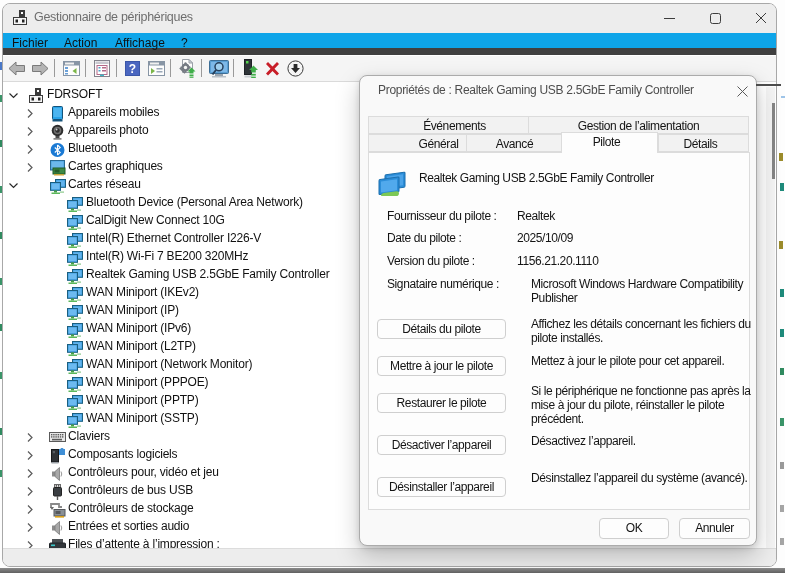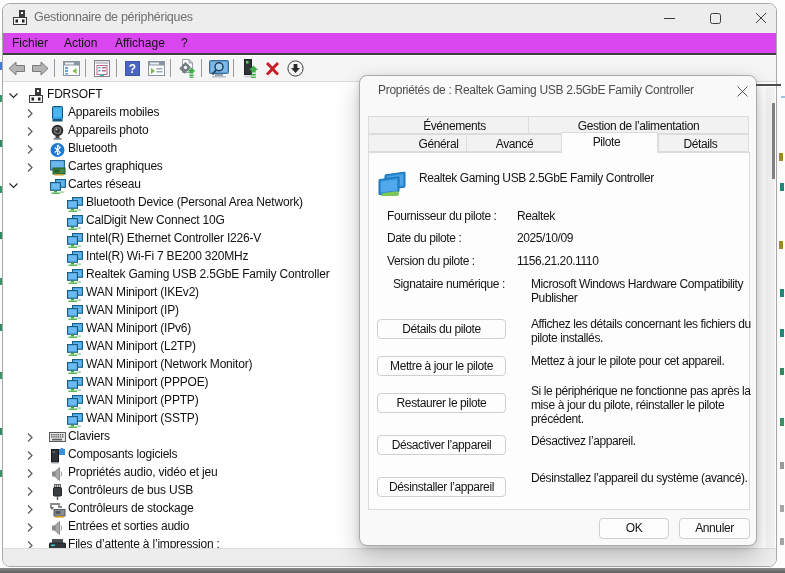--- a/index.html
+++ b/index.html
@@ -7,21 +7,21 @@
   body { font-family:"Liberation Sans", sans-serif; background:#fdfdfd; position:relative; }
   .abs { position:absolute; }
   
   #win {
     position:absolute; left:2px; top:3px; width:775px; height:564px;
     background:#ffffff; border:1px solid #a8a8a8; border-radius:8px;
     overflow:hidden;
   }
   #titlebar { position:absolute; left:0; top:0; width:100%; height:29px; background:#ededed; }
   #titlebar .title { position:absolute; left:31px; top:6px; font-size:12.5px; letter-spacing:-0.3px; color:#6e6e6e; }
-  #menubar { position:absolute; left:0; top:29px; width:100%; height:22px; background:#d946ef; border-bottom:2px solid #404040; }
+  #menubar { position:absolute; left:0; top:29px; width:100%; height:22px; background:#0ea5e9; border-bottom:7px solid #404040; }
   #menubar span { position:absolute; top:3px; font-size:12px; color:#111; }
   #toolbar { position:absolute; left:0; top:52px; width:100%; height:26px; background:#f5f5f5; border-bottom:1px solid #dadada; }
   .tsep { position:absolute; top:3px; width:1px; height:18px; background:#9a9a9a; }
   #treearea { position:absolute; left:0; top:78px; width:100%; height:468px; background:#ffffff; }
   .trow { position:absolute; height:18px; font-size:12px; letter-spacing:-0.2px; color:#111; white-space:nowrap; }
   .trow .lbl { position:absolute; top:0px; }
   .trow svg.icon { position:absolute; top:1px; }
   .chev { position:absolute; }
   #statusbar { position:absolute; left:0; bottom:0; width:100%; height:18px; background:#ededed; border-top:1px solid #dcdcdc; }
   
@@ -401,21 +401,21 @@
         </svg>
         <span class="lbl" style="left:65px">Composants logiciels</span>
       </div>
       <div class="trow" style="left:0;top:382.5px">
         <svg class="chev" style="left:23px;top:4px" width="9" height="9">
           <use href="#i-chevr"></use>
         </svg>
         <svg class="icon" style="left:47px" width="16" height="16">
           <use href="#i-spk"></use>
         </svg>
-        <span class="lbl" style="left:65px">Propriétés audio, vidéo et jeu</span>
+        <span class="lbl" style="left:65px">Contrôleurs pour, vidéo et jeu</span>
       </div>
       <div class="trow" style="left:0;top:400.5px">
         <svg class="chev" style="left:23px;top:4px" width="9" height="9">
           <use href="#i-chevr"></use>
         </svg>
         <svg class="icon" style="left:48px" width="13" height="16" viewBox="0 0 13 16">
           <rect x="3.5" y="0.5" width="6" height="3" fill="#e0e0e0" stroke="#6a6a6a"></rect>
           <rect x="4.8" y="1.2" width="1.2" height="1.4" fill="#3a3a3a"></rect>
           <rect x="7" y="1.2" width="1.2" height="1.4" fill="#3a3a3a"></rect>
           <rect x="2.5" y="3.5" width="8" height="8.5" rx="1" fill="#3a3e42" stroke="#222"></rect>
@@ -505,21 +505,21 @@
       <rect x="4" y="22" width="18" height="5" rx="2.5" fill="#7dc855" transform="skewY(-8) translate(0,3)"></rect>
     </svg>
     <div class="fld" style="left:59px; top:95px;">Realtek Gaming USB 2.5GbE Family Controller</div>
 
     <div class="fld" style="left:27px; top:133px;">Fournisseur du pilote :</div>
     <div class="fld" style="left:157px;top:133px;">Realtek</div>
     <div class="fld" style="left:27px; top:155px;">Date du pilote :</div>
     <div class="fld" style="left:157px;top:155px;">2025/10/09</div>
     <div class="fld" style="left:27px; top:178px;">Version du pilote :</div>
     <div class="fld" style="left:157px;top:178px;">1156.21.20.1110</div>
-    <div class="fld" style="left:27px; top:201px;margin-left:6px;">Signataire numérique :</div>
+    <div class="fld" style="left:27px; top:201px;">Signataire numérique :</div>
     <div class="desc" style="top:201px;">Microsoft Windows Hardware Compatibility Publisher</div>
 
     <div class="pbtn" style="top:243px;">Détails du pilote</div>
     <div class="desc" style="top:241px;">Affichez les détails concernant les fichiers du pilote installés.</div>
     <div class="pbtn" style="top:280px;">Mettre à jour le pilote</div>
     <div class="desc" style="top:278px;">Mettez à jour le pilote pour cet appareil.</div>
     <div class="pbtn" style="top:317px;">Restaurer le pilote</div>
     <div class="desc" style="top:308px;">Si le périphérique ne fonctionne pas après la mise à jour du pilote, réinstaller le pilote précédent.</div>
     <div class="pbtn" style="top:359px;">Désactiver l’appareil</div>
     <div class="desc" style="top:358px;">Désactivez l’appareil.</div>

